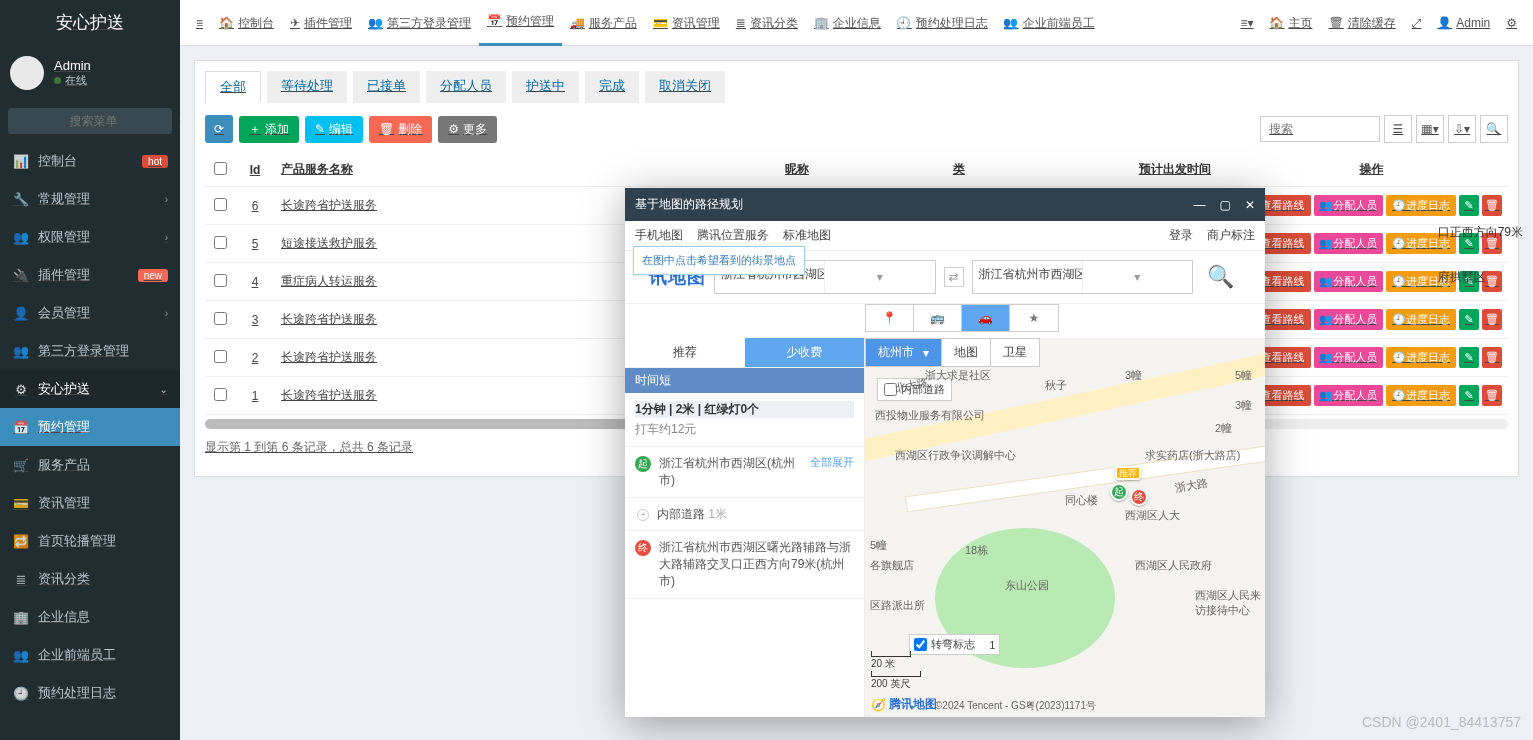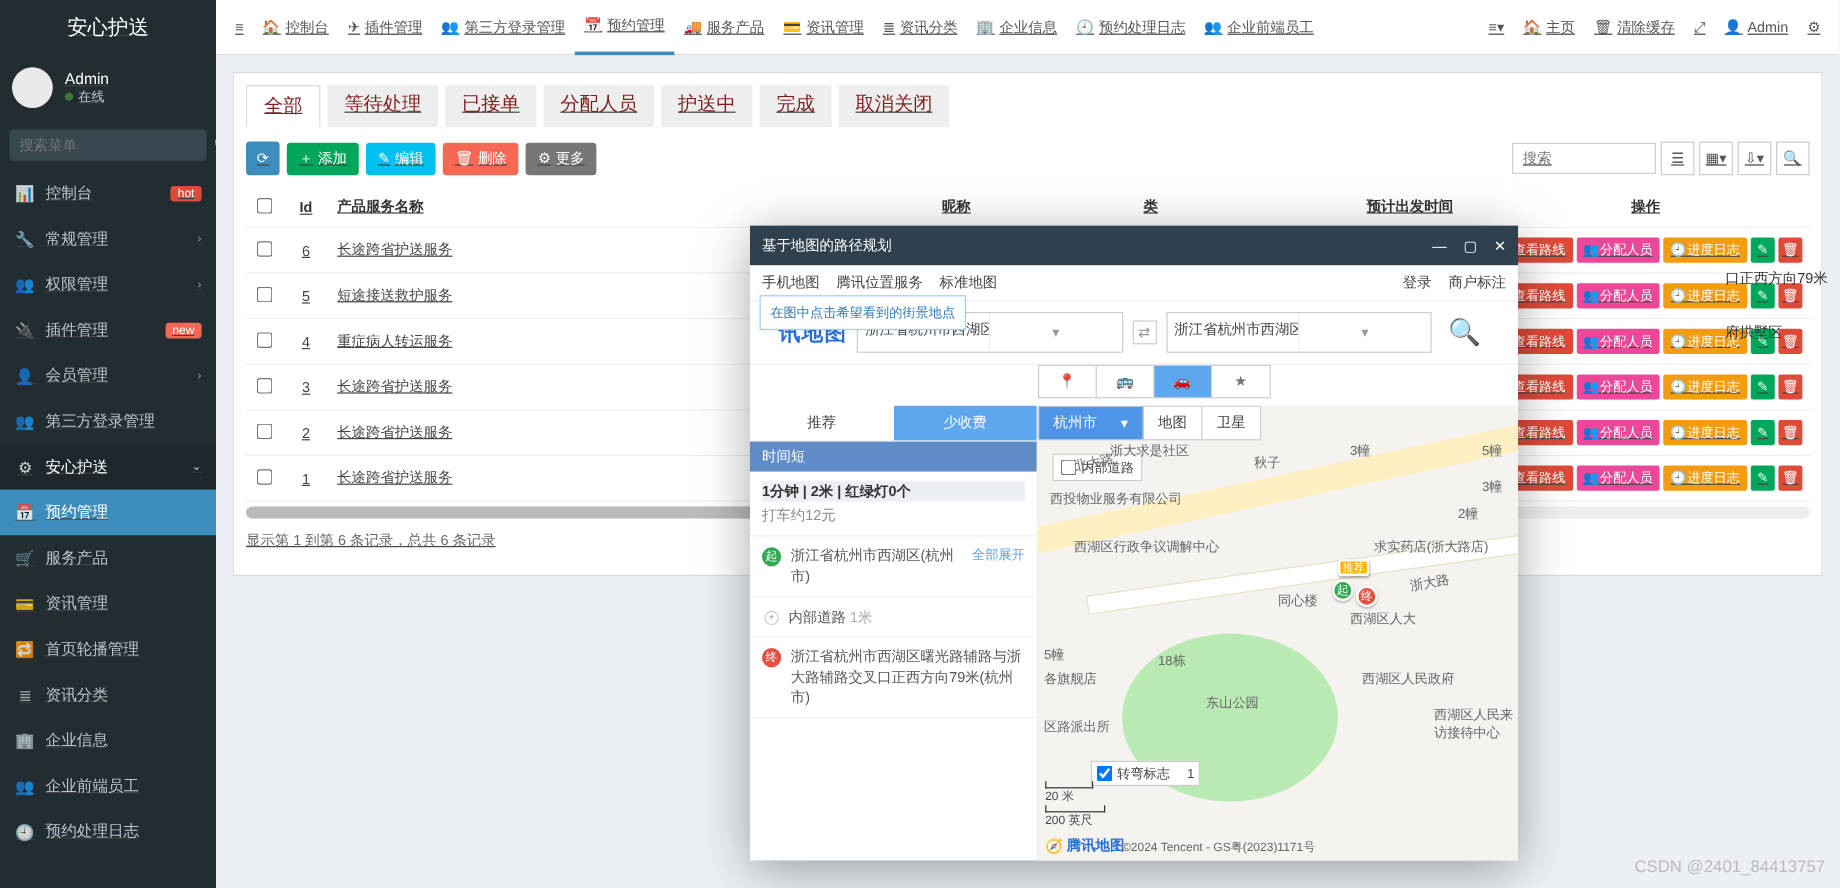--- a/index.html
+++ b/index.html
@@ -7,40 +7,40 @@
 .app { display: flex; width: 1533px; height: 740px; text-decoration: underline; }
 .sidebar { width: 180px; background: #222d32; color: #b8c7ce; display: flex; flex-direction: column; }
 .brand { height: 46px; line-height: 46px; text-align: center; font-size: 17px; color: #fff; background: #222d32; }
 .user-panel { display: flex; align-items: center; padding: 10px; }
 .avatar { width: 34px; height: 34px; border-radius: 50%; background: #e9e9e9; margin-right: 10px; }
 .user-info .name { color: #fff; font-size: 13px; }
 .status-dot { width: 7px; height: 7px; border-radius: 50%; background: #3c763d; display: inline-block; margin-right: 4px; }
 .user-info .status { font-size: 11px; color: #b8c7ce; }
 .search-wrap { padding: 8px; }
 .search-box { display: flex; background: #374850; border-radius: 3px; }
-.search-box input { flex: 1; background: transparent; border: none; padding: 6px 8px; color: #ccc; font-size: 12px; outline: none; }
+.search-box input { flex: 1; background: transparent; border: none; padding: 6px 8px; color: #ccc; font-size: 12px; outline: none; text-align: center; }
 .search-box .sbtn { width: 30px; display: flex; align-items: center; justify-content: center; color: #999; cursor: pointer; }
 .menu { list-style: none; }
 .menu li { padding: 10px 12px; display: flex; align-items: center; font-size: 13px; cursor: pointer; position: relative; }
 .menu li .mi { width: 18px; text-align: center; margin-right: 8px; opacity: .8; }
 .menu li .chev { margin-left: auto; font-size: 10px; opacity: .7; }
 .menu li.active { background: #1e282c; color: #fff; }
 .menu li.selected { background: #3c8dbc; color: #fff; }
 .badge { padding: 1px 6px; border-radius: 3px; font-size: 10px; color: #fff; margin-left: auto; }
 .badge.hot { background: #dd4b39; }
 .badge.new { background: #f56954; }
 .main { flex: 1; display: flex; flex-direction: column; background: #ecf0f5; }
 .navbar { height: 46px; background: #fff; border-bottom: 1px solid #ddd; display: flex; align-items: center; padding: 0 8px; color: #555; }
 .nav-item { padding: 0 8px; height: 46px; line-height: 46px; cursor: pointer; display: flex; align-items: center; gap: 4px; font-size: 12px; white-space: nowrap; }
 .nav-item.active { border-bottom: 3px solid #3c8dbc; }
 .nav-right { margin-left: auto; display: flex; align-items: center; }
 .content { padding: 14px; position: relative; }
 .panel { background: #fff; border: 1px solid #ddd; padding: 10px; }
 .tabs { display: flex; gap: 6px; margin-bottom: 12px; }
-.tabs .tab { padding: 6px 14px; background: #eee; color: #7f1d1d; cursor: pointer; font-size: 16px; }
+.tabs .tab { padding: 6px 14px; background: #eee; color: #0369a1; cursor: pointer; font-size: 13px; }
 .tabs .tab.active { background: #fff; border: 1px solid #ddd; border-bottom-color: #fff; }
 .toolbar { display: flex; align-items: center; gap: 6px; margin-bottom: 10px; }
 .btn { padding: 5px 10px; border-radius: 3px; color: #fff; cursor: pointer; font-size: 12px; display: inline-flex; align-items: center; gap: 4px; border: none; }
 .btn.sq { width: 28px; height: 28px; padding: 0; justify-content: center; }
 .btn.refresh { background: #3c8dbc; }
 .btn.add { background: #00a65a; }
 .btn.edit { background: #00c0ef; }
 .btn.del { background: #f56954; }
 .btn.more { background: #777; }
 .toolbar-right { margin-left: auto; display: flex; gap: 4px; align-items: center; }
@@ -91,21 +91,21 @@
 .rp-step { padding: 8px 10px; display: flex; gap: 8px; align-items: flex-start; border-bottom: 1px solid #f2f2f2; font-size: 12px; }
 .rp-step .dot { width: 16px; height: 16px; border-radius: 50%; flex-shrink:0; color: #fff; display: flex; align-items: center; justify-content: center; font-size: 10px; margin-top:1px;}
 .rp-step .dot.start { background: #34a853; }
 .rp-step .dot.end { background: #e64e3f; }
 .rp-step .dot.via { background: #fff; border:1px solid #ccc; color:#999; width:12px; height:12px; font-size:8px; margin-left:2px; margin-top:3px;}
 .rp-step .txt { flex: 1; color: #555; line-height: 1.4; }
 .rp-step .expand { color: #5ea6ee; font-size: 11px; cursor: pointer; white-space: nowrap; }
 .rp-step .dist { color: #aaa; }
 .map-canvas { flex: 1; position: relative; background: #f5f3ef; overflow: hidden; }
 .map-tabs { position: absolute; left: 0; top: 0; display: flex; background: #fff; border: 1px solid #ccc; }
-.map-tabs .mt { padding: 5px 12px; font-size: 12px; cursor: pointer; display:flex; align-items:center; gap:20px; border-right:1px solid #ccc;}
+.map-tabs .mt { padding: 5px 12px; font-size: 12px; cursor: pointer; display:flex; align-items:center; gap:9px; border-right:1px solid #ccc;}
 .map-tabs .mt:last-child { border-right:none;}
 .map-tabs .mt.active { background: #4e95e8; color: #fff; }
 .tag-box { position: absolute; left: 12px; top: 40px; background: #fff; border: 1px solid #ccc; padding: 3px 6px; font-size: 11px; display:flex; align-items:center; gap:4px;}
 .map-label { position: absolute; font-size: 11px; color: #666; }
 .road { position: absolute; background: #fff0c3; }
 .road.y { background:#fff; outline:1px solid #e9e2c6;}
 .park { position: absolute; background: #b9eab3; border-radius: 50%; }
 .scale { position: absolute; left: 6px; bottom: 26px; font-size: 10px; color: #444; }
 .copyright { position: absolute; left: 70px; bottom: 4px; font-size: 10px; color: #666; display:flex; align-items:center; gap:4px;}
 .turnbox { position:absolute; left:44px; bottom:62px; background:#fff; border:1px solid #ccc; padding:2px 4px; font-size:11px; display:flex; align-items:center; gap:4px;}

